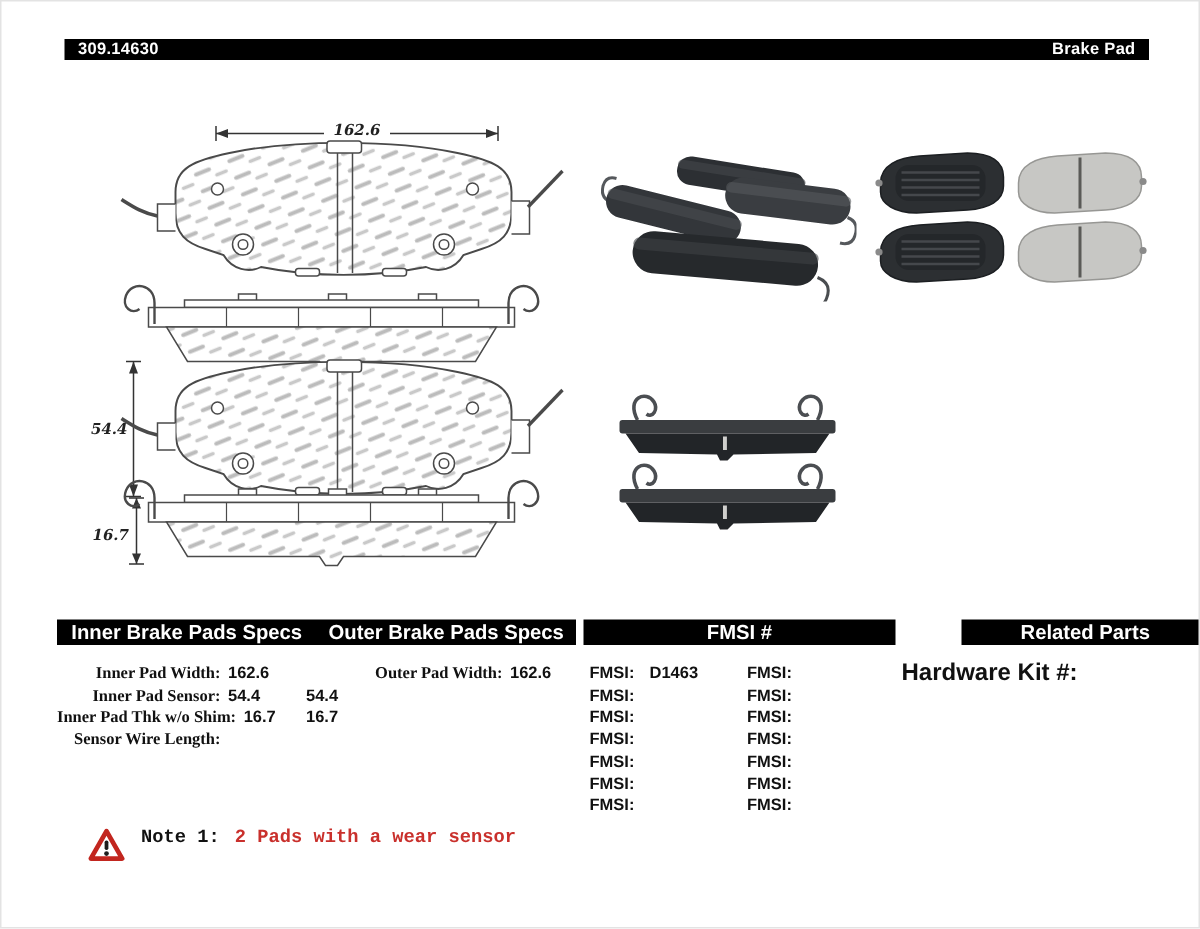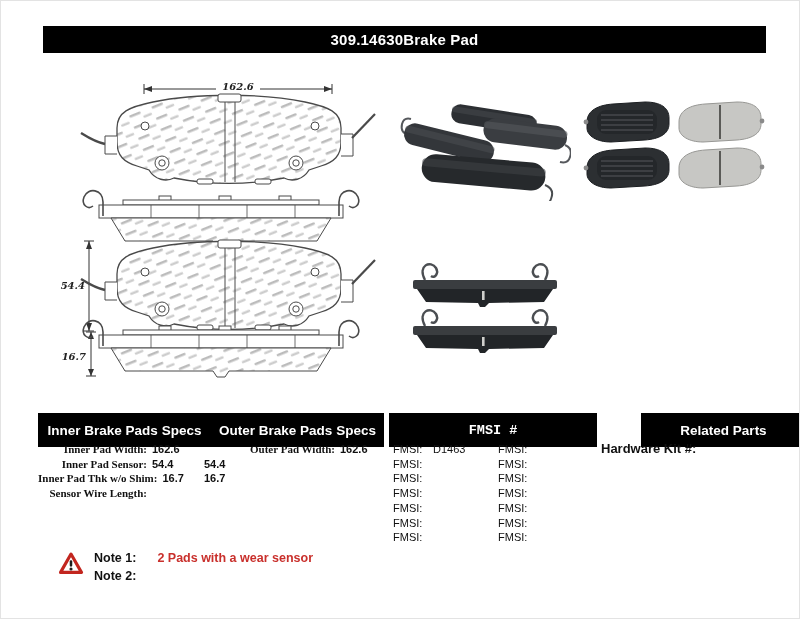--- a/index.html
+++ b/index.html
@@ -3,52 +3,52 @@
 <meta charset="utf-8">
 <style>
   html,body{margin:0;padding:0;}
   body{
     width:800px;height:619px;position:relative;background:#fff;
     font-family:"Liberation Sans",sans-serif;color:#111;
     box-sizing:border-box;border:1px solid #e3e3e3;overflow:hidden;
   }
   
   .header-bar{
-    position:absolute;left:42px;top:25px;width:723px;height:27px;
-    background:#000;color:#fff;display:flex;justify-content:center;
+    position:absolute;left:42px;top:25px;width:723px;height:14px;
+    background:#000;color:#fff;display:flex;justify-content:space-between;
     align-items:center;padding:0 9px;box-sizing:border-box;
-    font-weight:bold;font-size:15px;letter-spacing:.2px;
+    font-weight:bold;font-size:11px;letter-spacing:.2px;
   }
   
   .abs{position:absolute;}
   svg text.dim{
     font-family:"DejaVu Serif",serif;font-style:italic;font-weight:bold;
     font-size:10px;fill:#222;
   }
   
   .th{
-    position:absolute;top:412px;height:34px;background:#000;color:#fff;
+    position:absolute;top:412px;height:17px;background:#000;color:#fff;
     font-weight:bold;font-size:13.5px;display:flex;align-items:center;
     box-sizing:border-box;
   }
   .th-half{flex:1;text-align:center;}
   .th-center{width:100%;text-align:center;}
   .col{position:absolute;top:441px;}
   .spec-row{display:flex;font-size:11px;font-weight:bold;line-height:14.7px;white-space:nowrap;}
   .spec-label{flex:1;text-align:right;font-family:Liberation Serif, serif;}
   .spec-value{width:44px;text-align:left;padding-left:5px;}
-  .fmsi-row{display:flex;font-size:11px;font-weight:normal;line-height:14.7px;}
+  .fmsi-row{display:flex;font-size:11px;font-weight:bold;line-height:14.7px;}
   .fmsi-label{width:34px;}
   .fmsi-value{padding-left:6px;}
-  .rel-row{display:flex;font-size:13px;font-weight:bold;line-height:14.7px;align-items:center;}
+  .rel-row{display:flex;font-size:16px;font-weight:bold;line-height:14.7px;align-items:center;}
   .rel-value{padding-left:6px;}
   
-  .notes{position:absolute;left:93px;top:550px;}
+  .notes{position:absolute;left:93px;top:550px;font-family:Liberation Mono, monospace;}
   .note-row{display:flex;align-items:baseline;font-size:12.5px;font-weight:bold;height:18px;}
-  .note-text-red{color:#c9302c;margin-left:21px;}
+  .note-text-red{color:#c9302c;margin-left:10px;}
   .warning{position:absolute;left:57px;top:551px;}
 </style>
 </head>
 <body>
 
 <div class="header-bar">
   <span>309.14630</span>
   <span>Brake Pad</span>
 </div>
 
@@ -177,21 +177,21 @@
     </g>
   </defs>
   <use href="#edgeBar" transform="translate(0,2)"></use>
   <use href="#edgeBar" transform="translate(0,48)"></use>
 </svg>
 
 <div class="th" style="left:37px;width:346px;">
   <span class="th-half">Inner Brake Pads Specs</span>
   <span class="th-half">Outer Brake Pads Specs</span>
 </div>
-<div class="th" style="left:388px;width:208px;font-family:Liberation Mono, monospace;">
+<div class="th" style="left:388px;width:208px;">
   <span class="th-center">FMSI #</span>
 </div>
 <div class="th" style="left:600px;width:165px;margin-left:40px;">
   <span class="th-center">Related Parts</span>
 </div>
 
 <div class="col" style="left:37px;width:158px;">
   <div class="spec-row">
     <span class="spec-label">Inner Pad Width:</span>
     <span class="spec-value">162.6</span>
@@ -295,17 +295,13 @@
 <svg class="warning" width="26" height="23" viewBox="0 0 24 22">
   <path d="M12,2 L22,19.5 L2,19.5 Z" fill="#fff" stroke="#c2261f" stroke-width="3" stroke-linejoin="round"></path>
   <rect x="10.8" y="8" width="2.4" height="6" rx="1.1" fill="#1e1e1e"></rect>
   <circle cx="12" cy="16.3" r="1.5" fill="#1e1e1e"></circle>
 </svg>
 <div class="notes">
   <div class="note-row">
     <span>Note 1:</span>
     <span class="note-text-red">2 Pads with a wear sensor</span>
   </div>
-  <div class="note-row">
-    <span>Note 2:</span>
-    <span class="note-text-red"></span>
-  </div>
 </div>
 
 </body></html>

